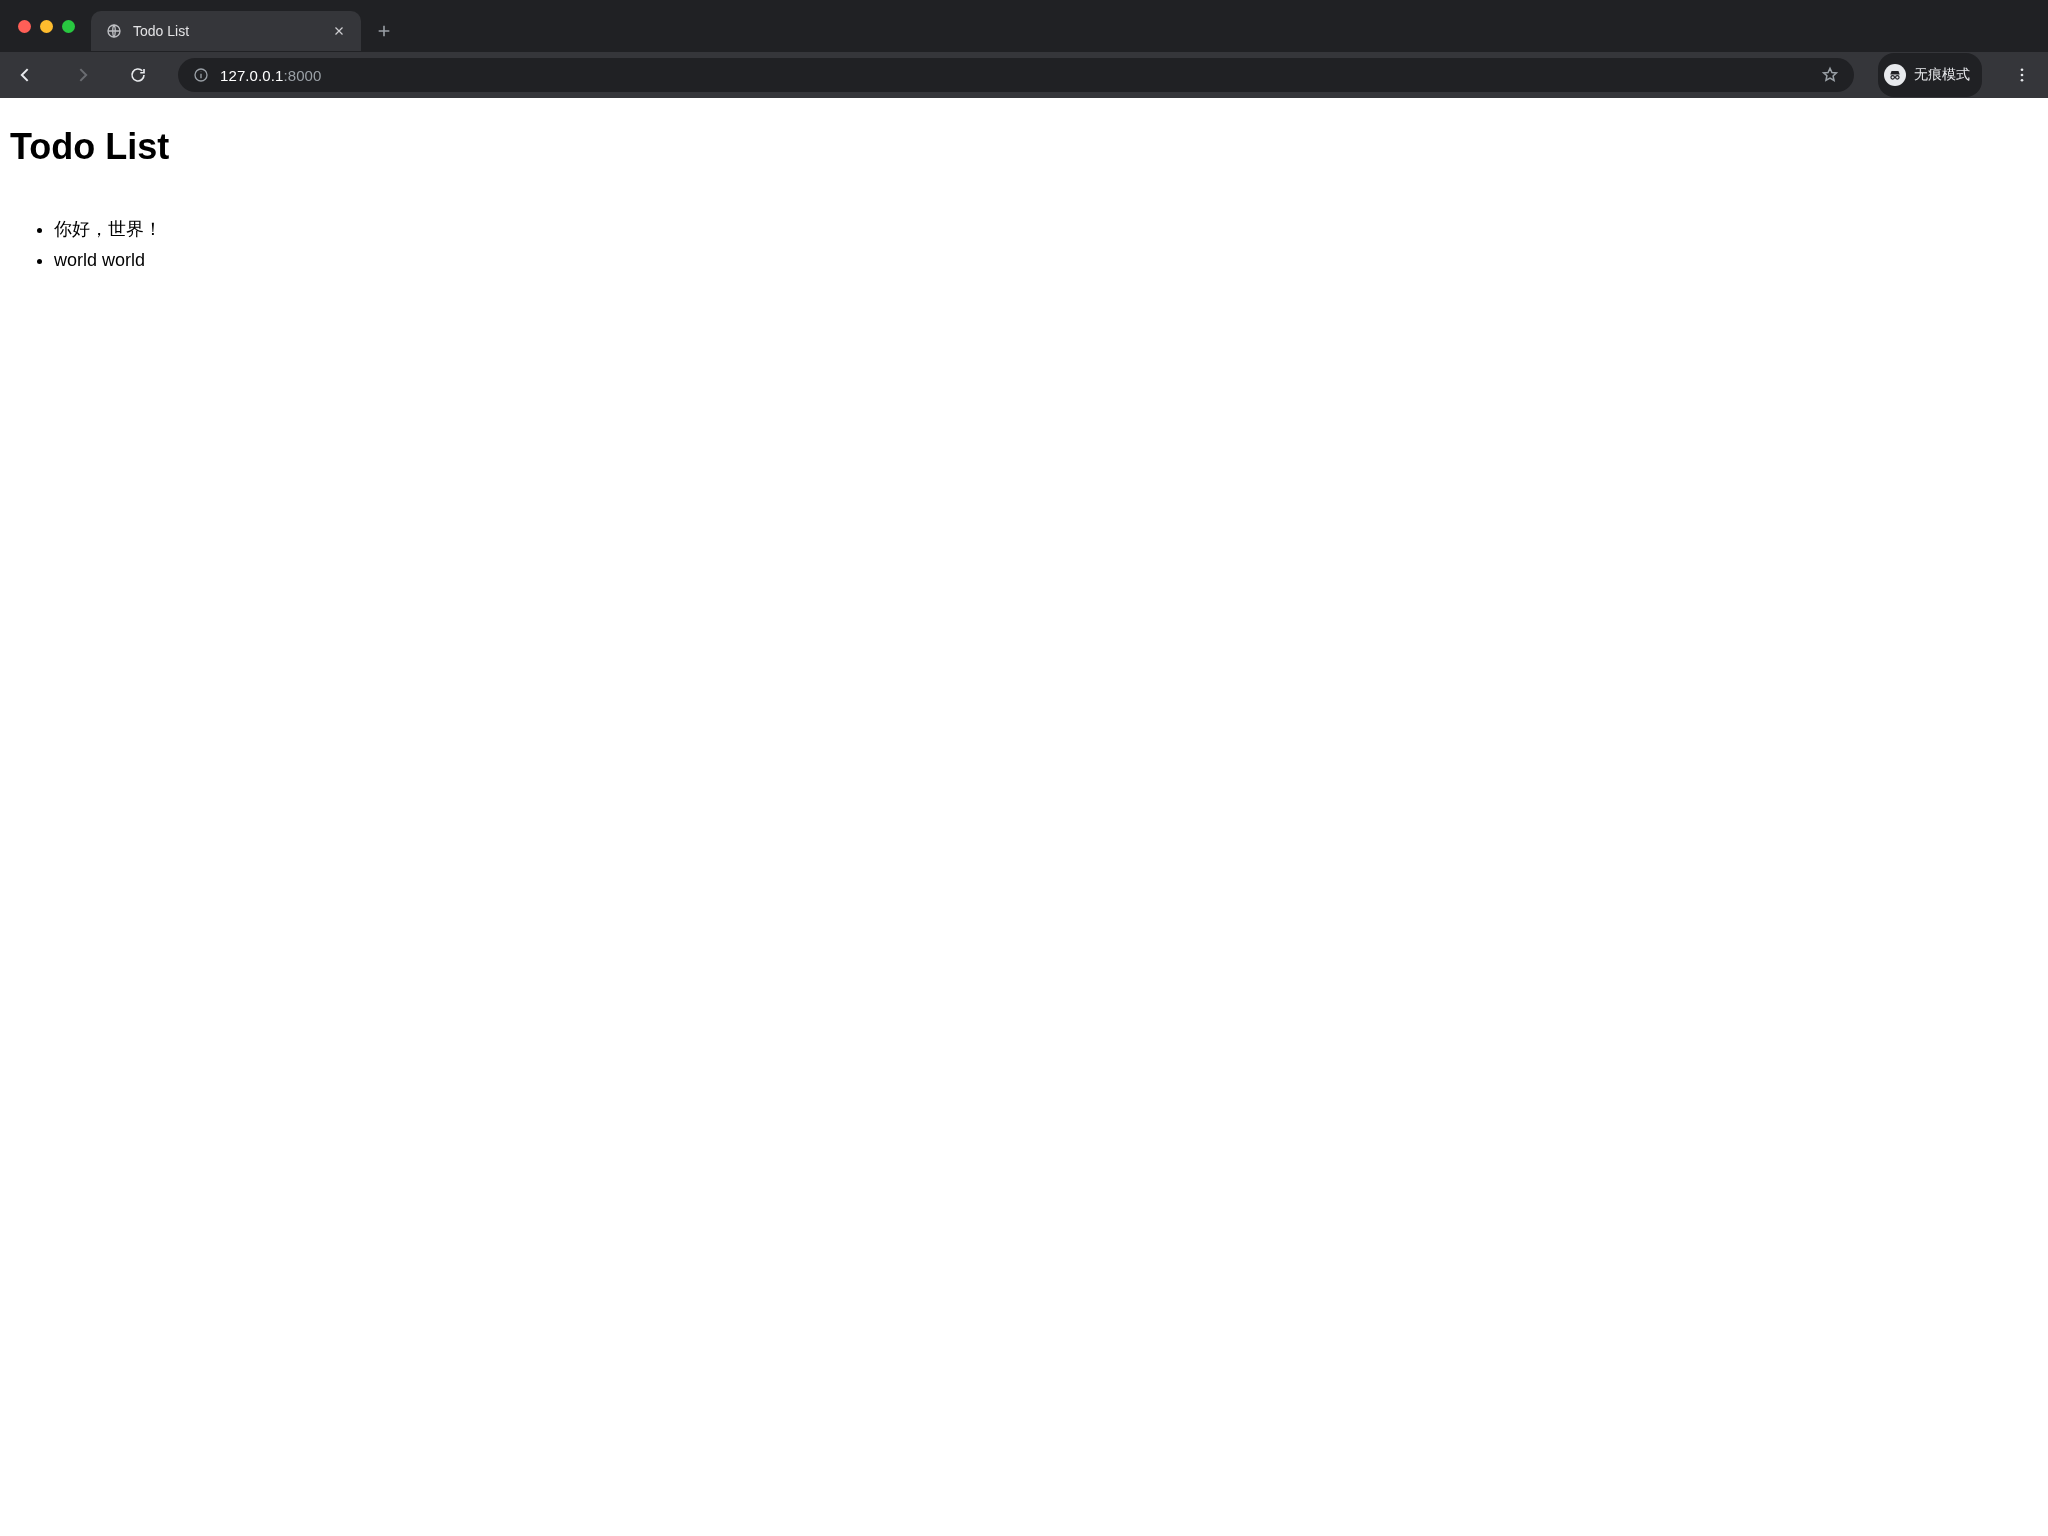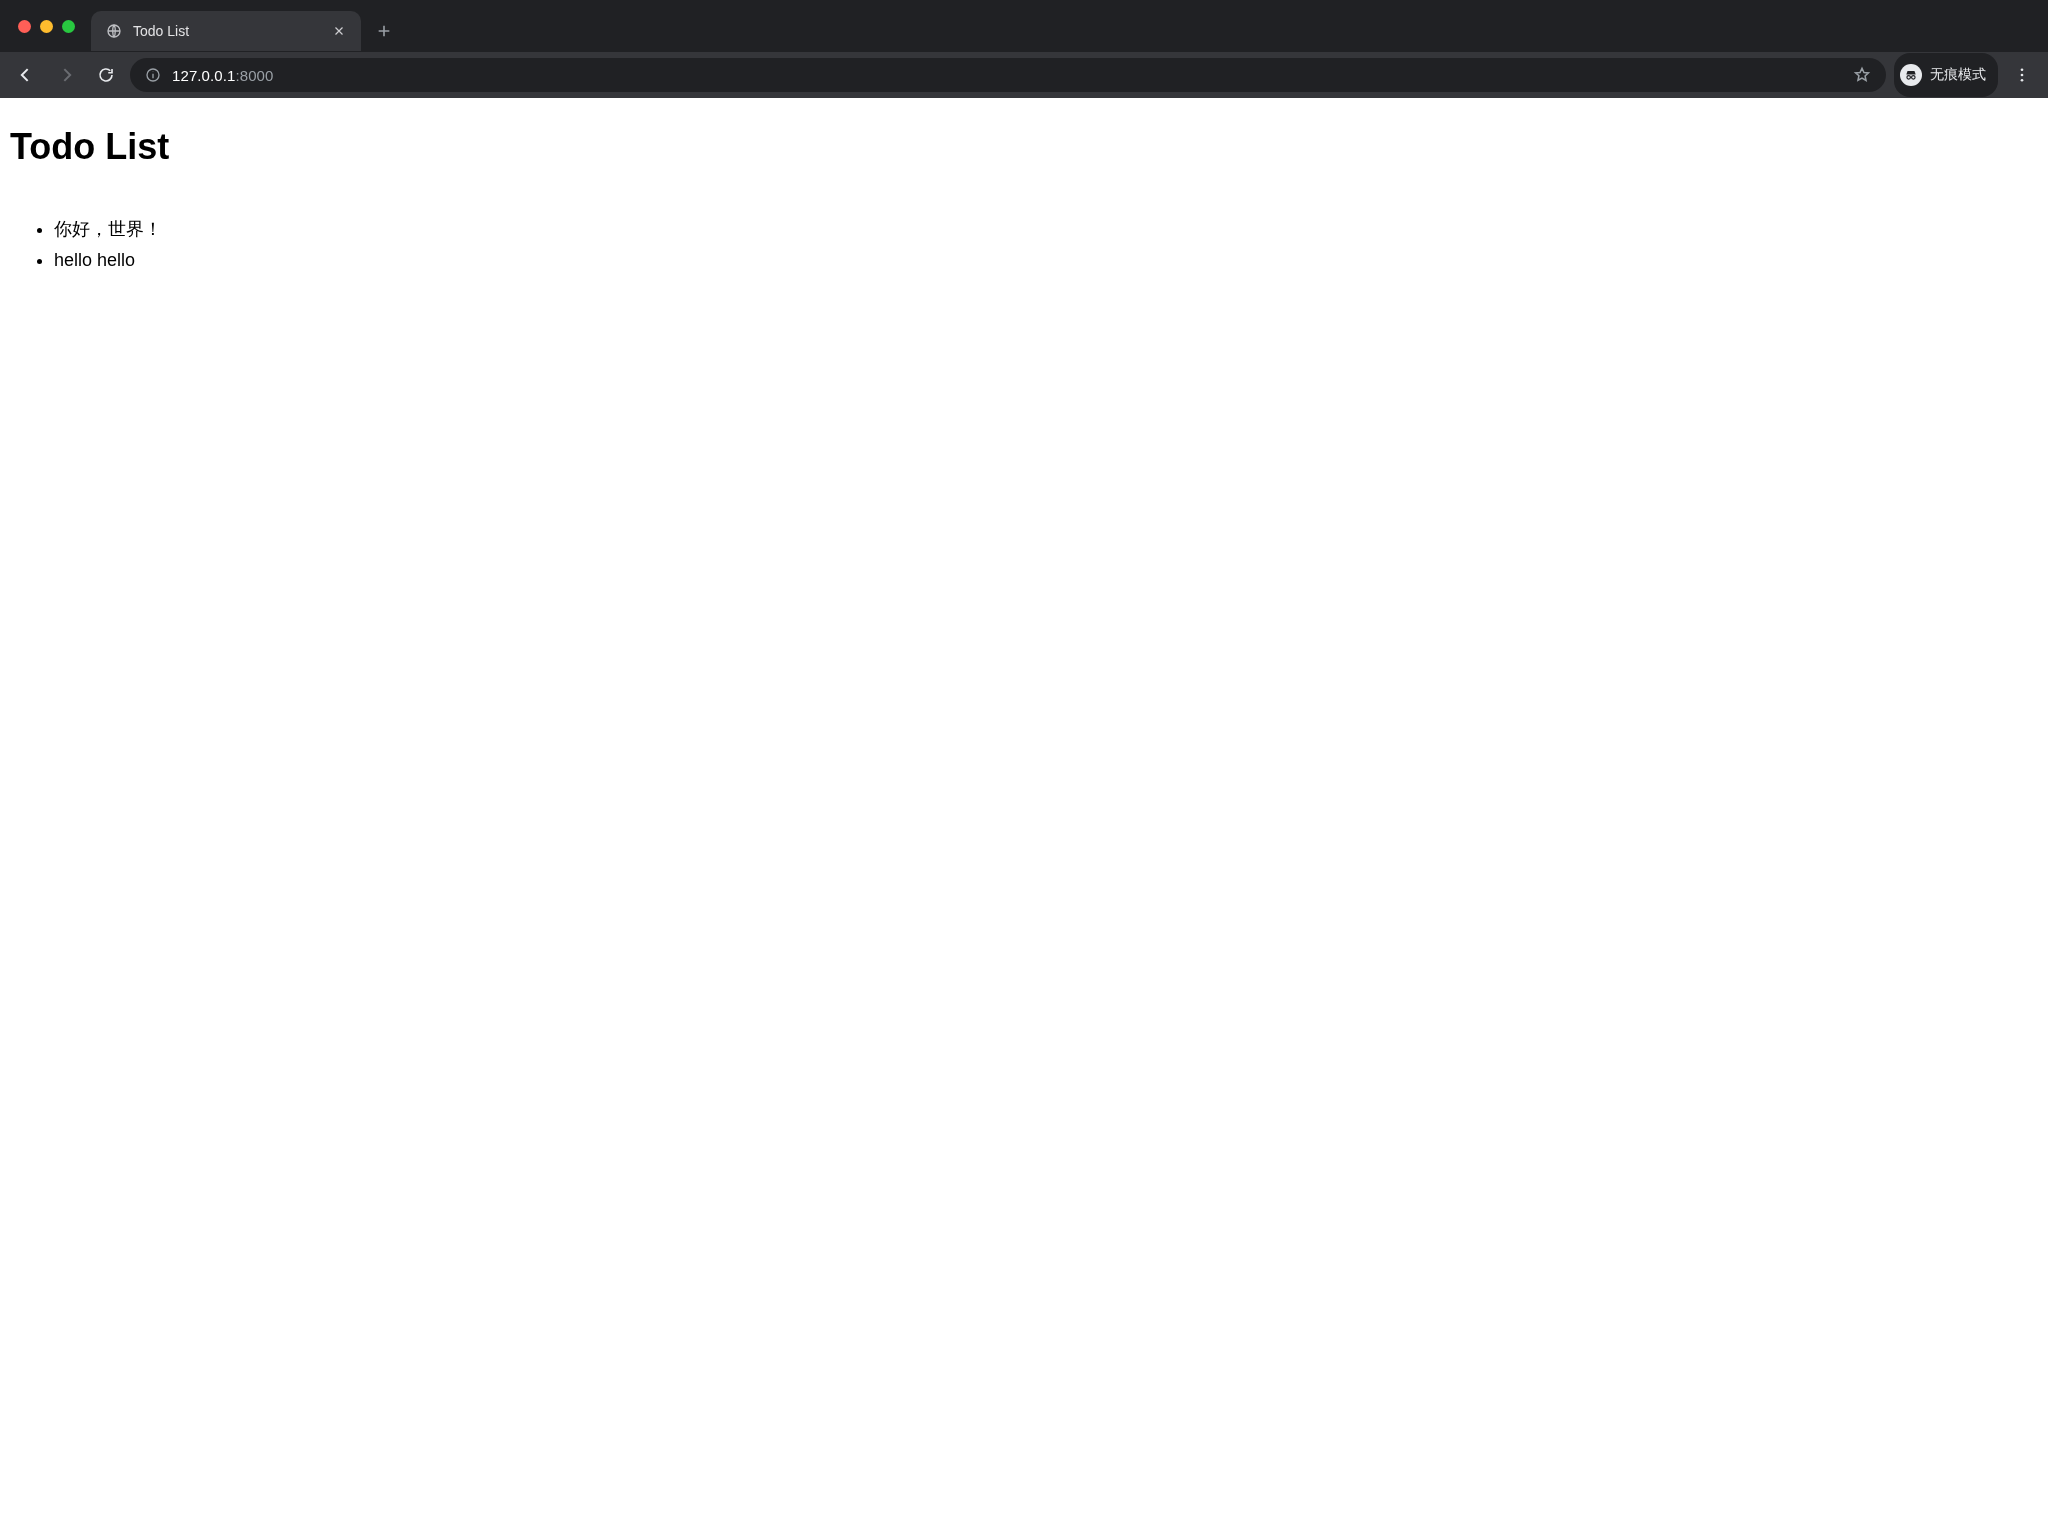--- a/index.html
+++ b/index.html
@@ -73,21 +73,21 @@
       margin-top: 10px;
       border-radius: 50%;
     }
 
     .toolbar {
       display: flex;
       align-items: center;
       height: 46px;
       background: #35363a;
       padding: 0 10px;
-      gap: 8px;
+      gap: 24px;
     }
     .nav-btn {
       width: 32px; height: 32px;
       display: inline-flex; align-items: center; justify-content: center;
       color: #e8eaed;
       border-radius: 50%;
     }
     .nav-btn.dim { color: #6a6c71; }
 
     .omnibox {
@@ -251,15 +251,15 @@
         <circle cx="12" cy="19" r="1.8"></circle>
       </svg>
     </span>
   </div>
 </div>
 
 <div class="page">
   <h1>Todo List</h1>
   <ul>
     <li>你好，世界！</li>
-    <li>hello hello</li>
+    <li>world world</li>
   </ul>
 </div>
 
 </body></html>

